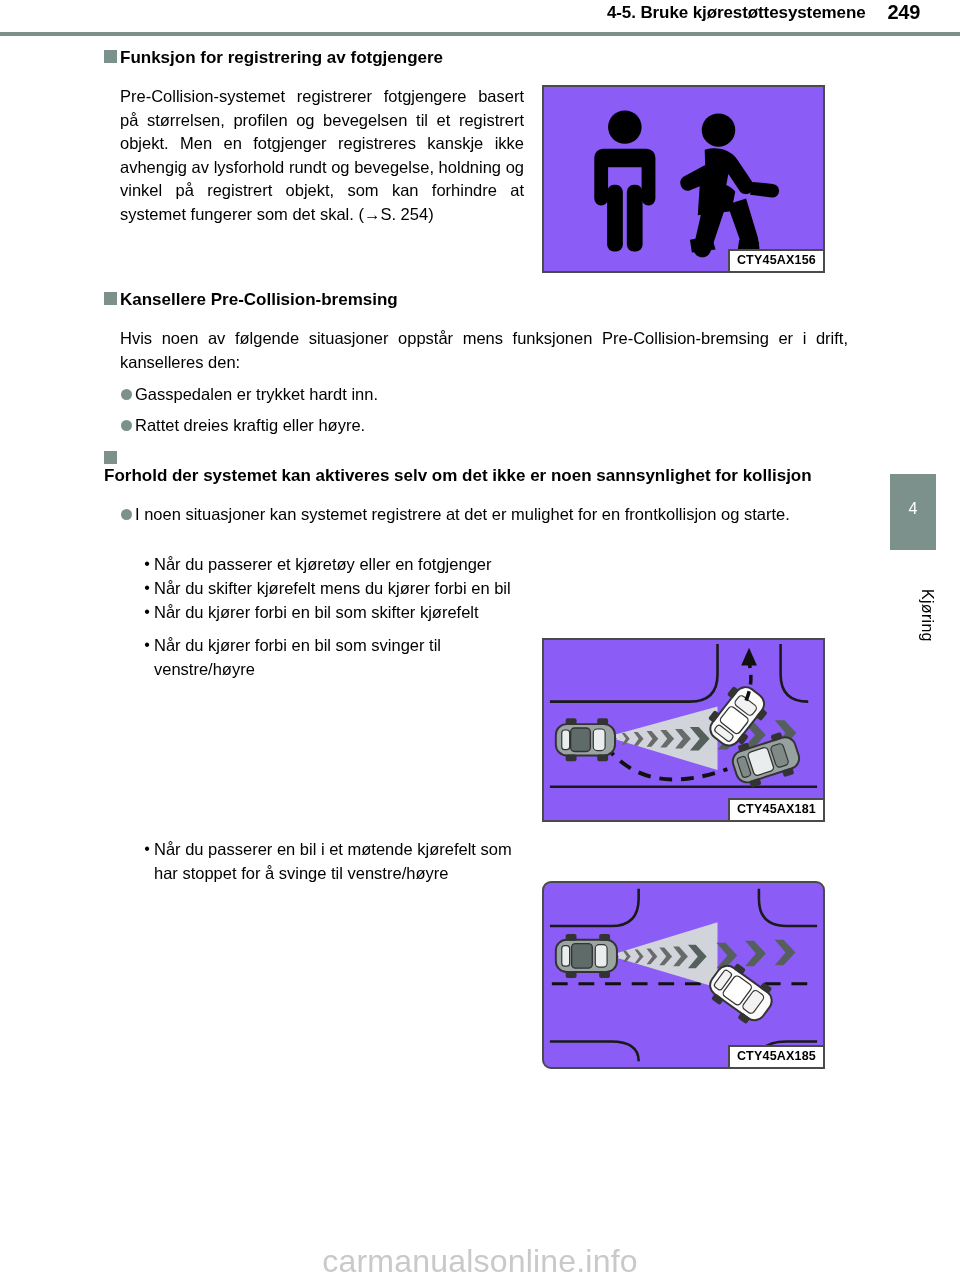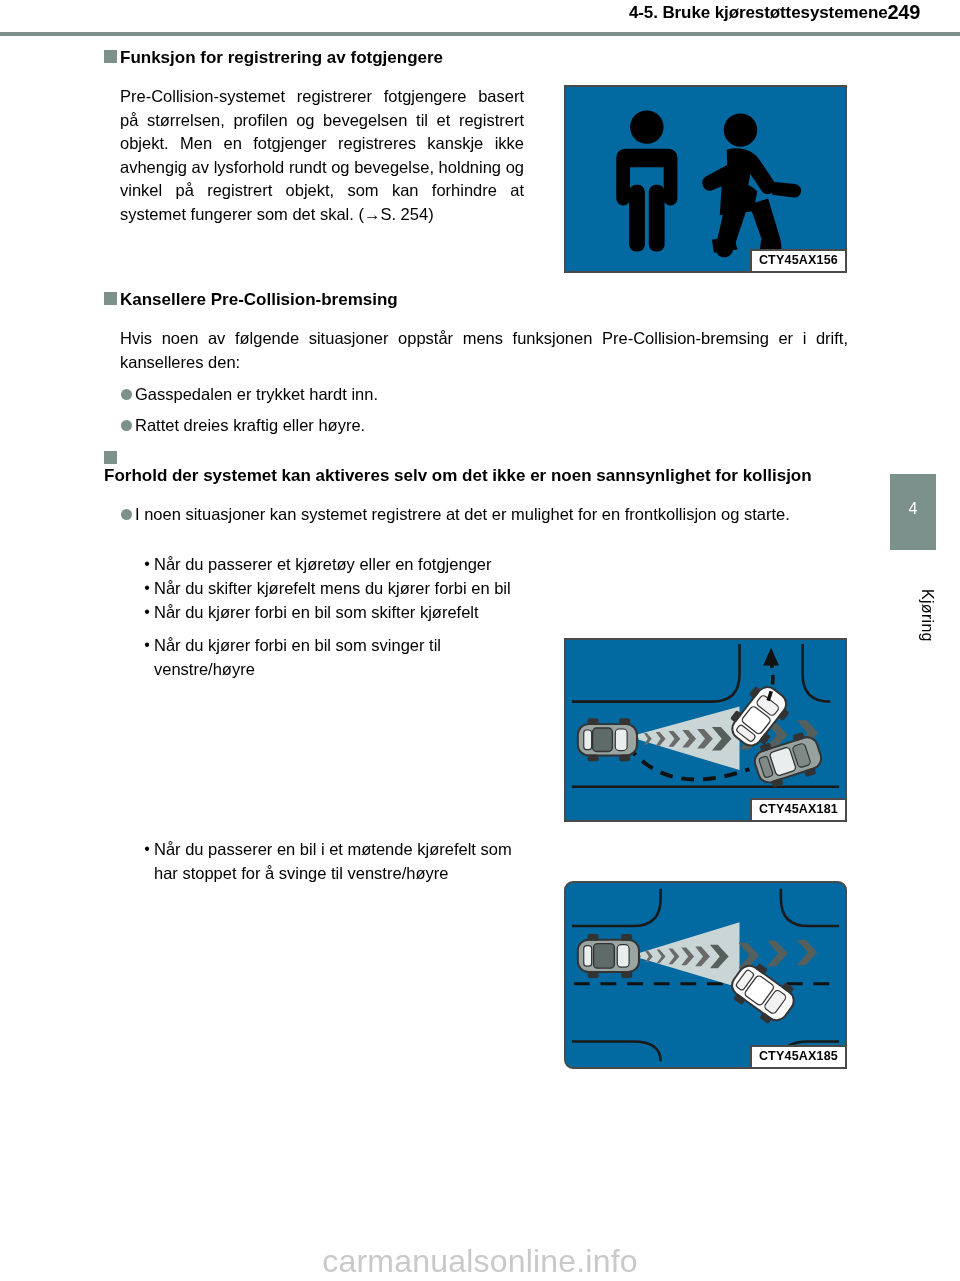--- a/index.html
+++ b/index.html
@@ -16,21 +16,21 @@
   .page{position:relative;width:960px;height:1281px;}
 
   
   .header{
     position:absolute;left:0;top:0;width:960px;height:30px;
     display:flex;align-items:flex-start;justify-content:flex-end;
     padding-right:40px;box-sizing:border-box;
   }
   .header-title{
     font-size:17px;font-weight:bold;letter-spacing:-0.1px;
-    line-height:26px;color:#000;text-align:center;
+    line-height:26px;margin-right:22px;color:#000;text-align:center;
   }
   .header-page{
     font-size:20px;font-weight:bold;line-height:24px;color:#000;
     letter-spacing:-0.3px;
   }
   .header-rule{
     position:absolute;left:0;top:32px;width:960px;height:4px;
     background:#7d918c;
   }
 
@@ -81,23 +81,22 @@
   .tick-item{
     position:absolute;display:flex;align-items:flex-start;
     font-size:16.5px;line-height:24px;color:#000;
   }
   .tick-marker{
     flex:0 0 14px;text-align:center;font-size:16px;line-height:23px;
   }
 
   
   .fig{
-    position:absolute;border:2px solid #4a4a4a;background:#0369a1;
+    position:absolute;border:2px solid #4a4a4a;background:#8b5cf6;
     box-sizing:border-box;
-    margin-left:22px;
   }
   .fig-caption{
     position:absolute;right:-2px;bottom:-2px;
     border:2px solid #4a4a4a;background:#fff;
     font-size:12.5px;font-weight:bold;letter-spacing:0.2px;
     padding:2px 7px 3px 7px;line-height:15px;
     box-sizing:border-box;
   }
   .fig svg{display:block;width:100%;height:100%;}
 

